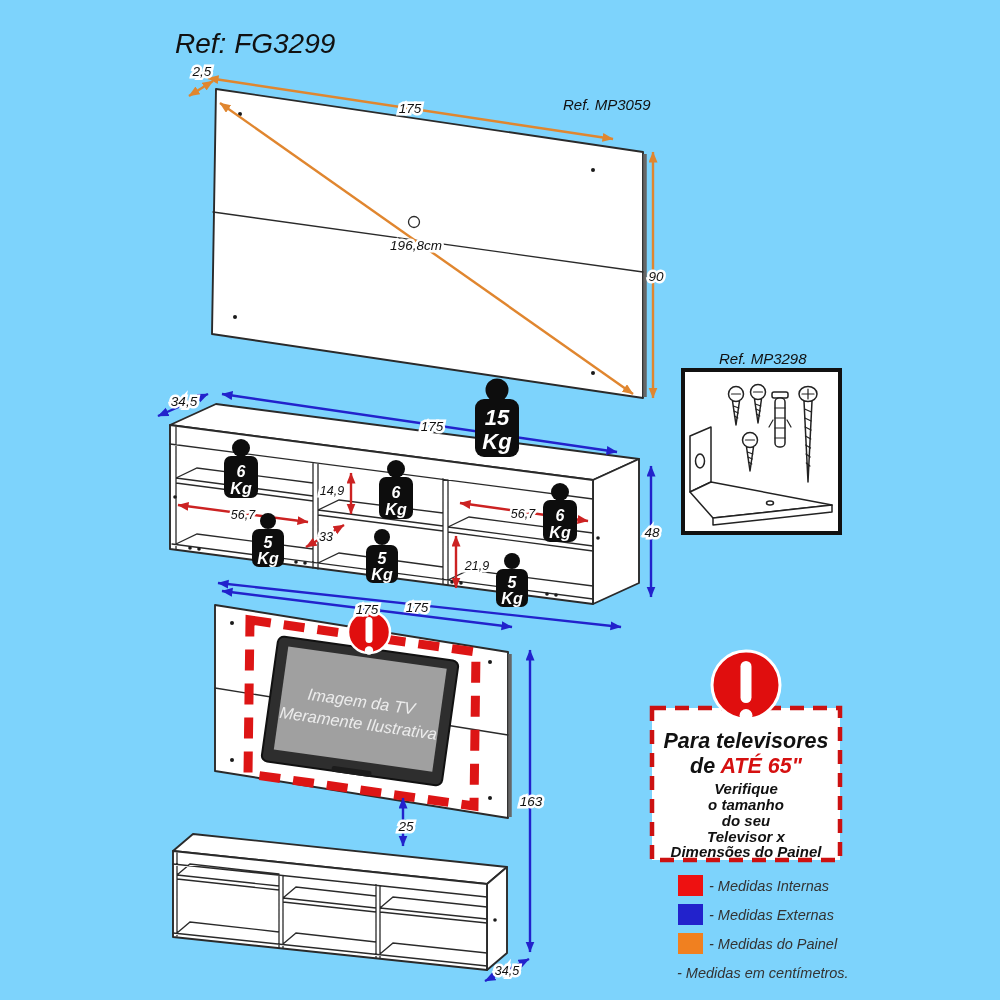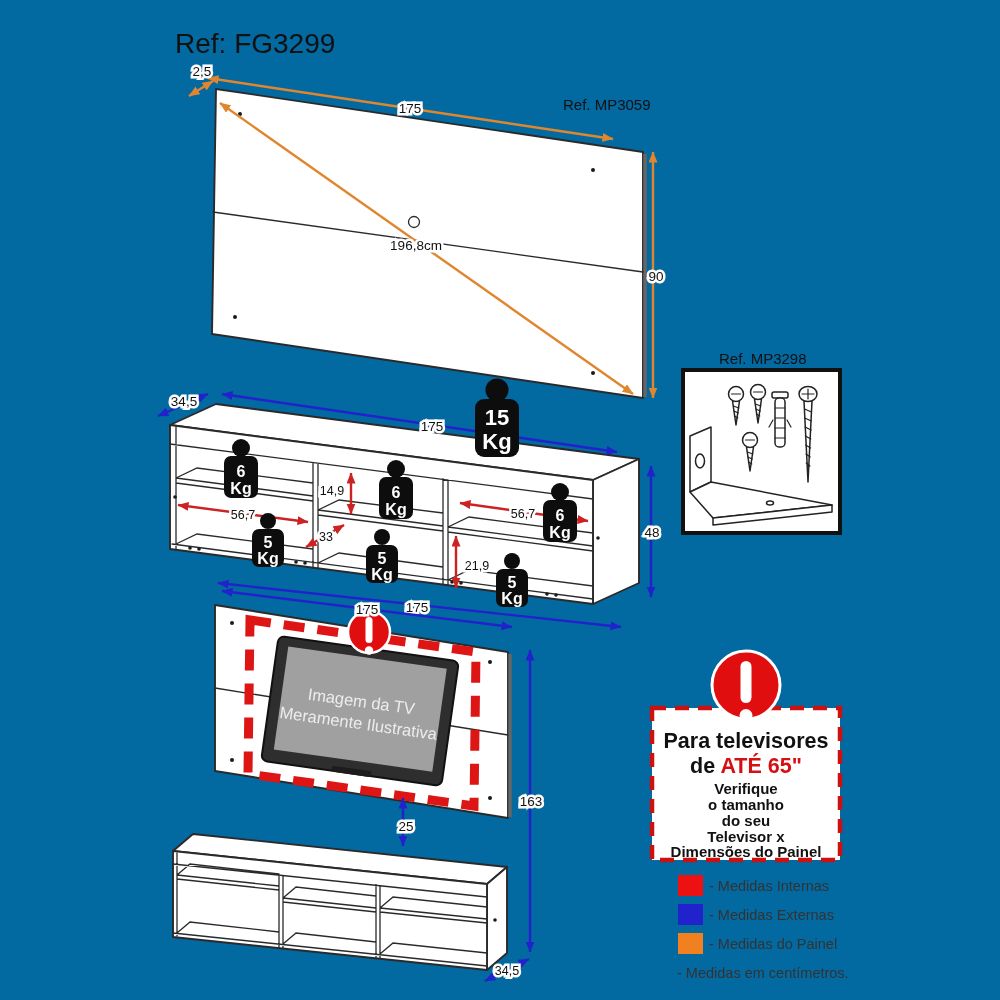--- a/index.html
+++ b/index.html
@@ -1,17 +1,17 @@
 <!DOCTYPE html>
 <html><head>
 <meta charset="utf-8">
 <style>
   html,body{margin:0;padding:0;background:#fff;}
-  .canvas{position:relative;width:1000px;height:1000px;background:#0369a1;overflow:hidden;
-          font-family:"Liberation Sans",sans-serif;}
+  .canvas{position:relative;width:1000px;height:1000px;background:#7dd3fc;overflow:hidden;
+          font-family:"Liberation Sans",sans-serif;font-style:italic;}
   svg{position:absolute;left:0;top:0;}
   
   .t-title{font-family:"Liberation Sans",sans-serif;font-size:28px;font-weight:500;fill:#111;}
   .t-ref{font-family:"Liberation Sans",sans-serif;font-size:15px;fill:#111;}
   .t-dim{font-family:"Liberation Sans",sans-serif;font-size:13.5px;fill:#111;
          stroke:#fff;stroke-width:5px;paint-order:stroke;text-anchor:middle;}
   .t-dim-sm{font-size:12.5px;}
   .t-wnum{font-family:"Liberation Sans",sans-serif;font-weight:700;font-size:16px;fill:#fff;text-anchor:middle;}
   .t-wnum-lg{font-size:22px;}
   .t-tv{font-family:"Liberation Sans",sans-serif;font-size:16.5px;fill:#ececec;text-anchor:middle;}

